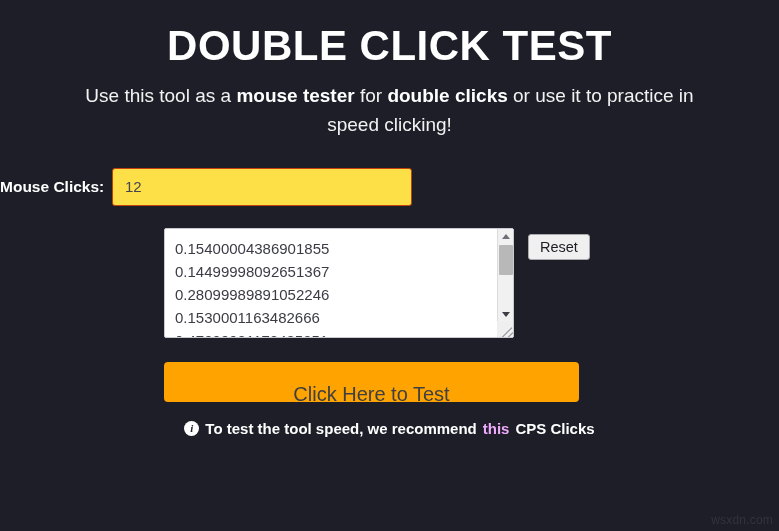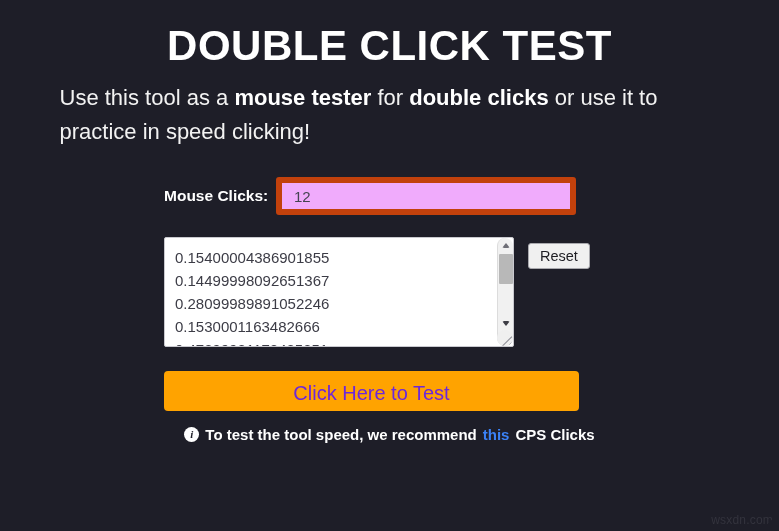--- a/index.html
+++ b/index.html
@@ -1,15 +1,15 @@
 <!DOCTYPE html>
 <html><head>
 <meta charset="utf-8">
 <style>
-  * { box-sizing: border-box; border-radius: 31px; }
+  * { box-sizing: border-box; }
   html, body {
     margin: 0;
     padding: 0;
   }
   body {
     width: 779px;
     height: 531px;
     background: #1e1e28;
     font-family: "Liberation Sans", sans-serif;
     color: #ffffff;
@@ -29,57 +29,57 @@
     font-size: 42px;
     font-weight: 900;
     letter-spacing: 0.5px;
     margin: 0;
     padding-top: 22px;
     line-height: 1.12;
     color: #ffffff;
   }
 
   .subtitle {
-    font-size: 22px;
+    text-align: center;
+    font-size: 19px;
     line-height: 1.55;
     margin: 12px auto 0 auto;
     width: 660px;
     color: #f2f2f2;
     font-weight: 400;
   }
   .subtitle b { font-weight: 700; color:#ffffff; }
 
   
   .form-area {
     margin-top: 28px;
   }
 
   .field-row {
     display: flex;
     align-items: center;
     justify-content: flex-start;
-    padding-left: 164px;
     margin-bottom: 18px;
   }
   .field-row.row-1 .field-label { width: 112px; }
   .field-row.row-2 .field-label { width: 116px; }
 
   .field-label {
     text-align: right;
     font-size: 15.5px;
     font-weight: 700;
     color: #ffffff;
     padding-right: 10px;
     white-space: nowrap;
   }
 
   .field-input {
     height: 38px;
-    background: #f0abfc;
-    border: 6px solid #c2410c;
+    background: #fde047;
+    border: 1px solid #c2410c;
     border-radius: 3px;
     font-family: "Liberation Sans", sans-serif;
     font-size: 15px;
     color: #444451;
     padding: 0 12px;
     outline: none;
   }
   .input-mouse { width: 300px; }
   .input-double { width: 300px; }
 
@@ -192,27 +192,27 @@
   .cta-wrap {
     padding-left: 164px;
     margin-top: 24px;
   }
   .cta-button {
     width: 415px;
     height: 40px;
     background: #FFA300;
     border: none;
     border-radius: 4px;
-    color: #6d28d9;
+    color: #404040;
     font-family: "Liberation Sans", sans-serif;
     font-size: 20px;
     font-weight: 400;
     cursor: pointer;
     line-height: 40px;
-    padding: 2px;
+    padding: 12px;
     text-align: center;
   }
 
   
   .footer-note {
     margin-top: 15px;
     text-align: center;
     font-size: 15px;
     font-weight: 700;
     color: #ffffff;
@@ -231,21 +231,21 @@
     font-weight: 700;
     font-style: italic;
     display: inline-flex;
     align-items: center;
     justify-content: center;
     font-family: "Liberation Serif", serif;
     line-height: 1;
     flex: 0 0 auto;
   }
   .cps-link {
-    color: #3b82f6;
+    color: #f0abfc;
     text-decoration: none;
     font-weight: 700;
   }
 
   .watermark {
     position: absolute;
     right: 6px;
     bottom: 4px;
     font-size: 12px;
     color: #33333d;

